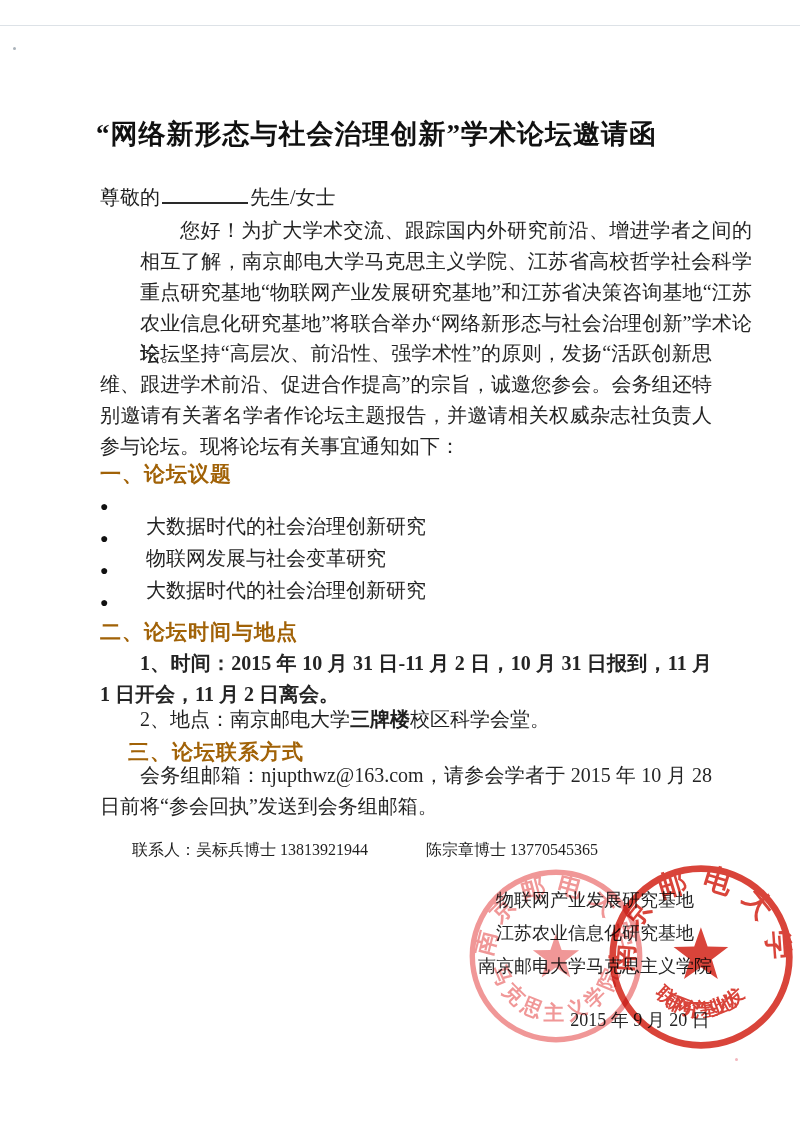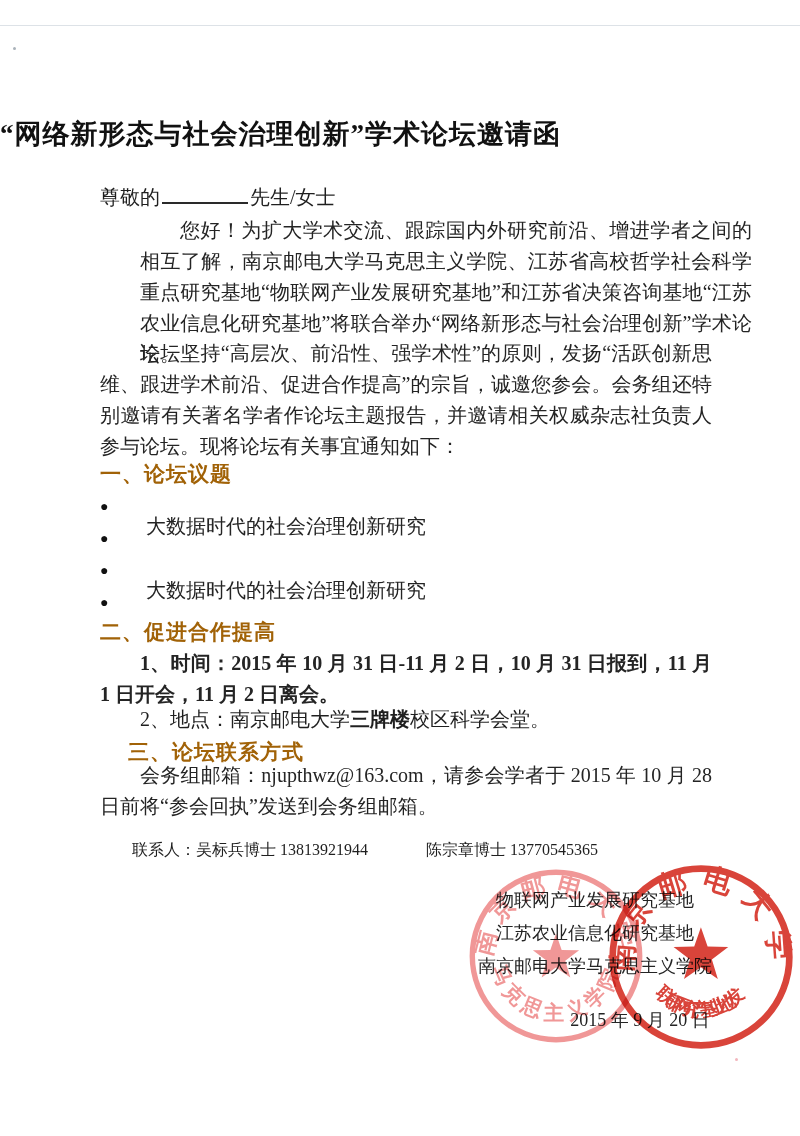--- a/index.html
+++ b/index.html
@@ -11,21 +11,21 @@
     color:#1f1f1f;
     overflow:hidden;
   }
   .scan-line-top { position:absolute; top:25px; left:0; width:800px; height:1px; background:#dde2e7; }
   .speck { position:absolute; border-radius:50%; }
   .speck-1 { left:13px; top:47px; width:3px; height:3px; background:#aab2ba; }
   .speck-2 { left:735px; top:1058px; width:3px; height:3px; background:#f2b6bd; }
 
   .doc-title {
     position:absolute; top:116px; left:0; width:657px;
-    text-align:left; font-size:27px; font-weight:bold; letter-spacing:1px; color:#111;
+    text-align:right; font-size:27px; font-weight:bold; letter-spacing:1px; color:#111;
   }
   .abs { position:absolute; left:100px; width:612px; }
 
   .salutation { top:184px; font-size:20px; }
   .blank-underline { display:inline-block; width:86px; border-bottom:2px solid #2a2a2a; height:20px; margin:0 2px; vertical-align:baseline; }
 
   .para { font-size:20px; line-height:31px; text-align:justify; text-indent:2em; color:#242424; }
   .p1 { top:215px;margin-left:40px; }
   .p2 { top:338px; }
 
@@ -78,31 +78,32 @@
 
 <div class="abs sec-heading h1">一、论坛议题</div>
 
 <div class="abs bullet-list">
   <div class="bullet-row">
     <span class="bullet-dot">●</span>
     <span class="bullet-text">大数据时代的社会治理创新研究</span>
   </div>
   <div class="bullet-row">
     <span class="bullet-dot">●</span>
+    <span class="bullet-text">物联网发展与社会变革研究</span>
   </div>
   <div class="bullet-row">
     <span class="bullet-dot">●</span>
     <span class="bullet-text">大数据时代的社会治理创新研究</span>
   </div>
   <div class="bullet-row">
     <span class="bullet-dot">●</span>
   </div>
 </div>
 
-<div class="abs sec-heading h2">二、促进合作提高</div>
+<div class="abs sec-heading h2">二、论坛时间与地点</div>
 
 <div class="abs para time-para">1、时间：2015 年 10 月 31 日-11 月 2 日，10 月 31 日报到，11 月 1 日开会，11 月 2 日离会。</div>
 
 <div class="abs place-para">
   <span>2、地点：南京邮电大学</span><span class="bold-inline">三牌楼</span><span>校区科学会堂。</span>
 </div>
 
 <div class="abs sec-heading h3">三、论坛联系方式</div>
 
 <div class="abs para email-para">会务组邮箱：njupthwz@163.com，请参会学者于 2015 年 10 月 28 日前将“参会回执”发送到会务组邮箱。</div>

